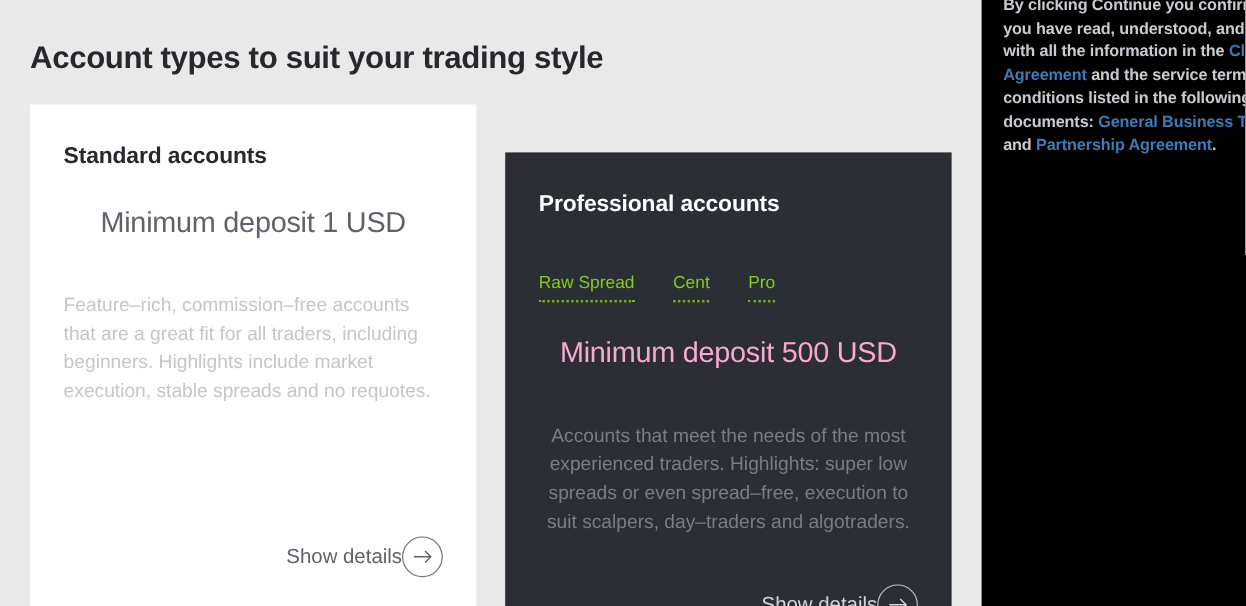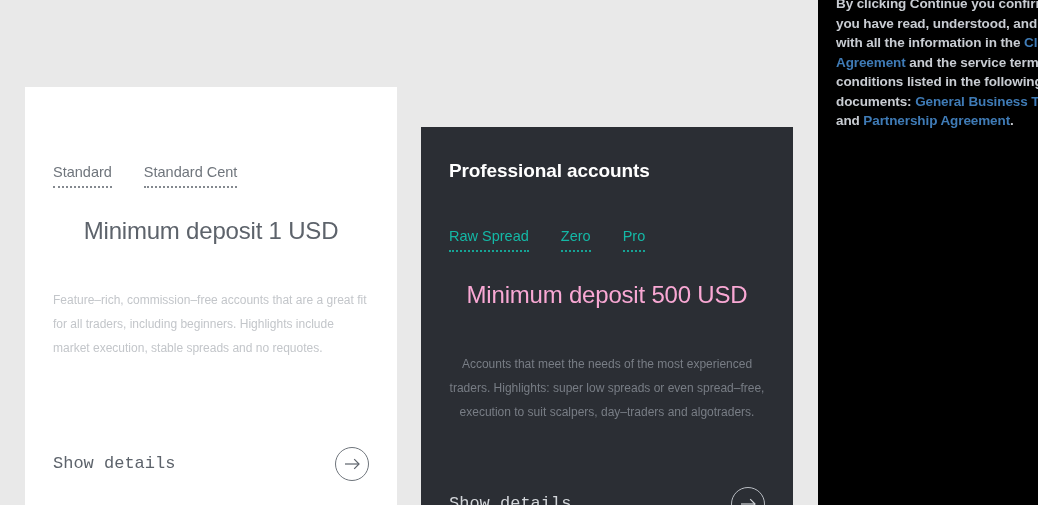--- a/index.html
+++ b/index.html
@@ -84,56 +84,55 @@
     content: "";
     position: absolute;
     left: 0;
     right: 0;
     bottom: 0;
     height: 0;
     border-bottom: 2px dotted currentColor;
     opacity: 0.85;
   }
   .card--standard .tab { color: #6f757c; }
-  .card--professional .tab { color: #14b8a6; }
+  .card--professional .tab { color: #84cc16; }
 
   
   .deposit {
     margin-top: 28px;
     font-size: 24px;
     line-height: 30px;
     font-weight: normal;
     letter-spacing: -0.2px;
     white-space: nowrap;
     text-align: center;
   }
   .card--standard .deposit { color: #5d636b; }
   .card--professional .deposit { color: #f9a8d4; }
 
   
   .desc {
     margin-top: 42px;
-    font-size: 12px;
+    font-size: 16px;
     line-height: 24px;
     max-width: 330px;
   }
   .card--standard .desc { color: #c3c6ca; }
   .card--professional .desc { color: #787d85; text-align: center; }
 
   
   .details-row {
     position: absolute;
     left: 28px;
     right: 28px;
     top: 360px;
     display: flex;
     align-items: center;
-    justify-content: space-between;
+    justify-content: flex-end;
     cursor: pointer;
-    font-family: Liberation Mono, monospace;
   }
   .details-label {
     font-size: 17px;
     line-height: 22px;
   }
   .card--standard .details-label { color: #5d636b; }
   .card--professional .details-label { color: #d4d7db; }
 
   .arrow-btn {
     width: 34px;
@@ -174,27 +173,25 @@
   .side-panel-text .lnk {
     color: #3f7bb6;
     text-decoration: none;
   }
 </style>
 </head>
 <body>
 
 <div class="page">
 
+  <h1 class="page-title">Account types to suit your trading style</h1>
 
   <div class="card card--standard">
-
-    <div class="tabs">
-      <div class="tab">Standard</div>
-      <div class="tab">Standard Cent</div>
-    </div>
+    <div class="card-title">Standard accounts</div>
+
 
     <div class="deposit">Minimum deposit 1 USD</div>
 
     <div class="desc">Feature–rich, commission–free accounts that are a great fit for all traders, including beginners. Highlights include market execution, stable spreads and no requotes.</div>
 
     <div class="details-row">
       <span class="details-label">Show details</span>
       <span class="arrow-btn">
         <svg width="17" height="12" viewBox="0 0 17 12" fill="none" aria-hidden="true">
           <path d="M1 6 H15" stroke="#5d636b" stroke-width="1.2"></path>
@@ -202,21 +199,21 @@
         </svg>
       </span>
     </div>
   </div>
 
   <div class="card card--professional">
     <div class="card-title">Professional accounts</div>
 
     <div class="tabs">
       <div class="tab">Raw Spread</div>
-      <div class="tab">Zero</div>
+      <div class="tab">Cent</div>
       <div class="tab">Pro</div>
     </div>
 
     <div class="deposit">Minimum deposit 500 USD</div>
 
     <div class="desc">Accounts that meet the needs of the most experienced traders. Highlights: super low spreads or even spread–free, execution to suit scalpers, day–traders and algotraders.</div>
 
     <div class="details-row">
       <span class="details-label">Show details</span>
       <span class="arrow-btn">

